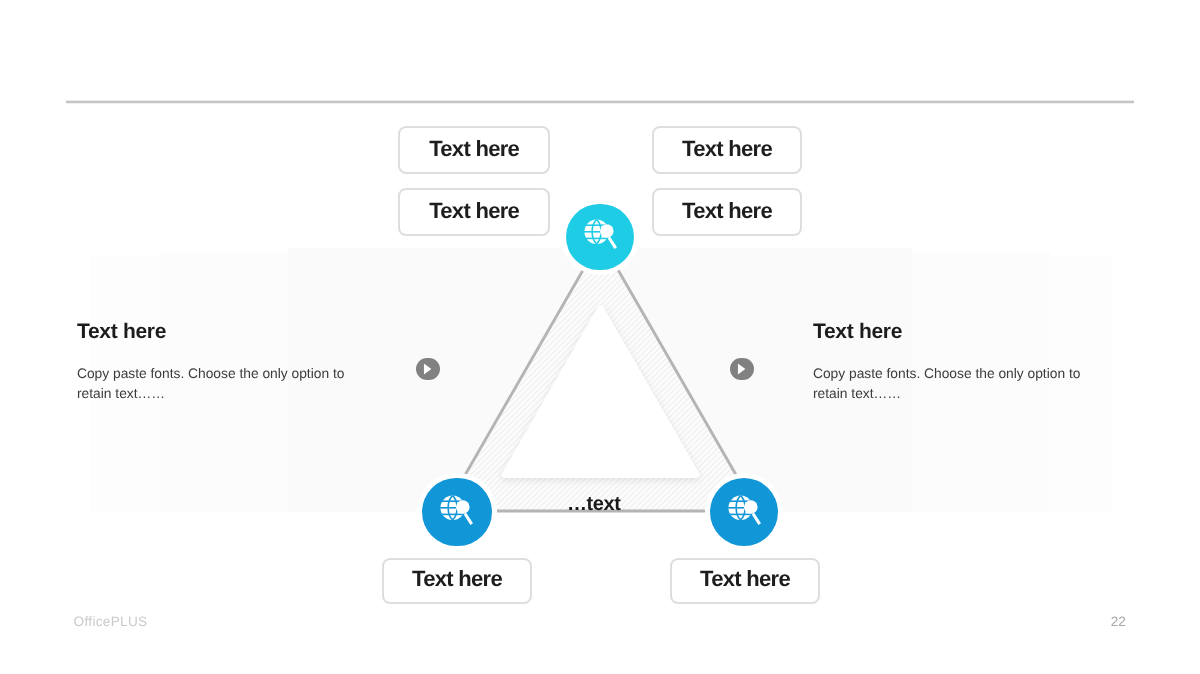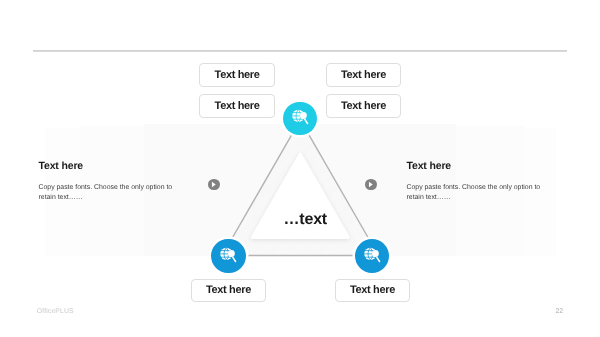--- a/index.html
+++ b/index.html
@@ -24,21 +24,21 @@
   .node{position:absolute;border-radius:50%;display:flex;align-items:center;justify-content:center;box-shadow:0 0 0 2.5px #ffffff;}
   .nodeicon{width:24px;height:24px;display:block;}
 
   .blk{position:absolute;}
   .blk .h{font-size:10.5px;font-weight:bold;color:#1c1c1c;letter-spacing:-0.15px;}
   .blk .p{font-size:6.9px;color:#3c3c3c;line-height:10.2px;margin-top:11px;width:140px;}
 
   .playbtn{position:absolute;width:11.2px;height:11.2px;border-radius:50%;background:#818181;
            display:flex;align-items:center;justify-content:center;}
 
-  .centerlabel{position:absolute;font-size:16px;font-weight:bold;color:#1a1a1a;letter-spacing:-0.2px;}
+  .centerlabel{position:absolute;font-size:10px;font-weight:bold;color:#1a1a1a;letter-spacing:-0.2px;margin-top:36px;}
 
   .footer-logo{position:absolute;left:36.8px;top:307.5px;font-size:6.8px;color:#cacaca;letter-spacing:.15px;}
   .footer-page{position:absolute;left:555.4px;top:308px;font-size:6.8px;color:#a8a8a8;}
 </style>
 </head>
 <body>
 
 <div class="slide">
 
   <div class="top-rule"></div>

